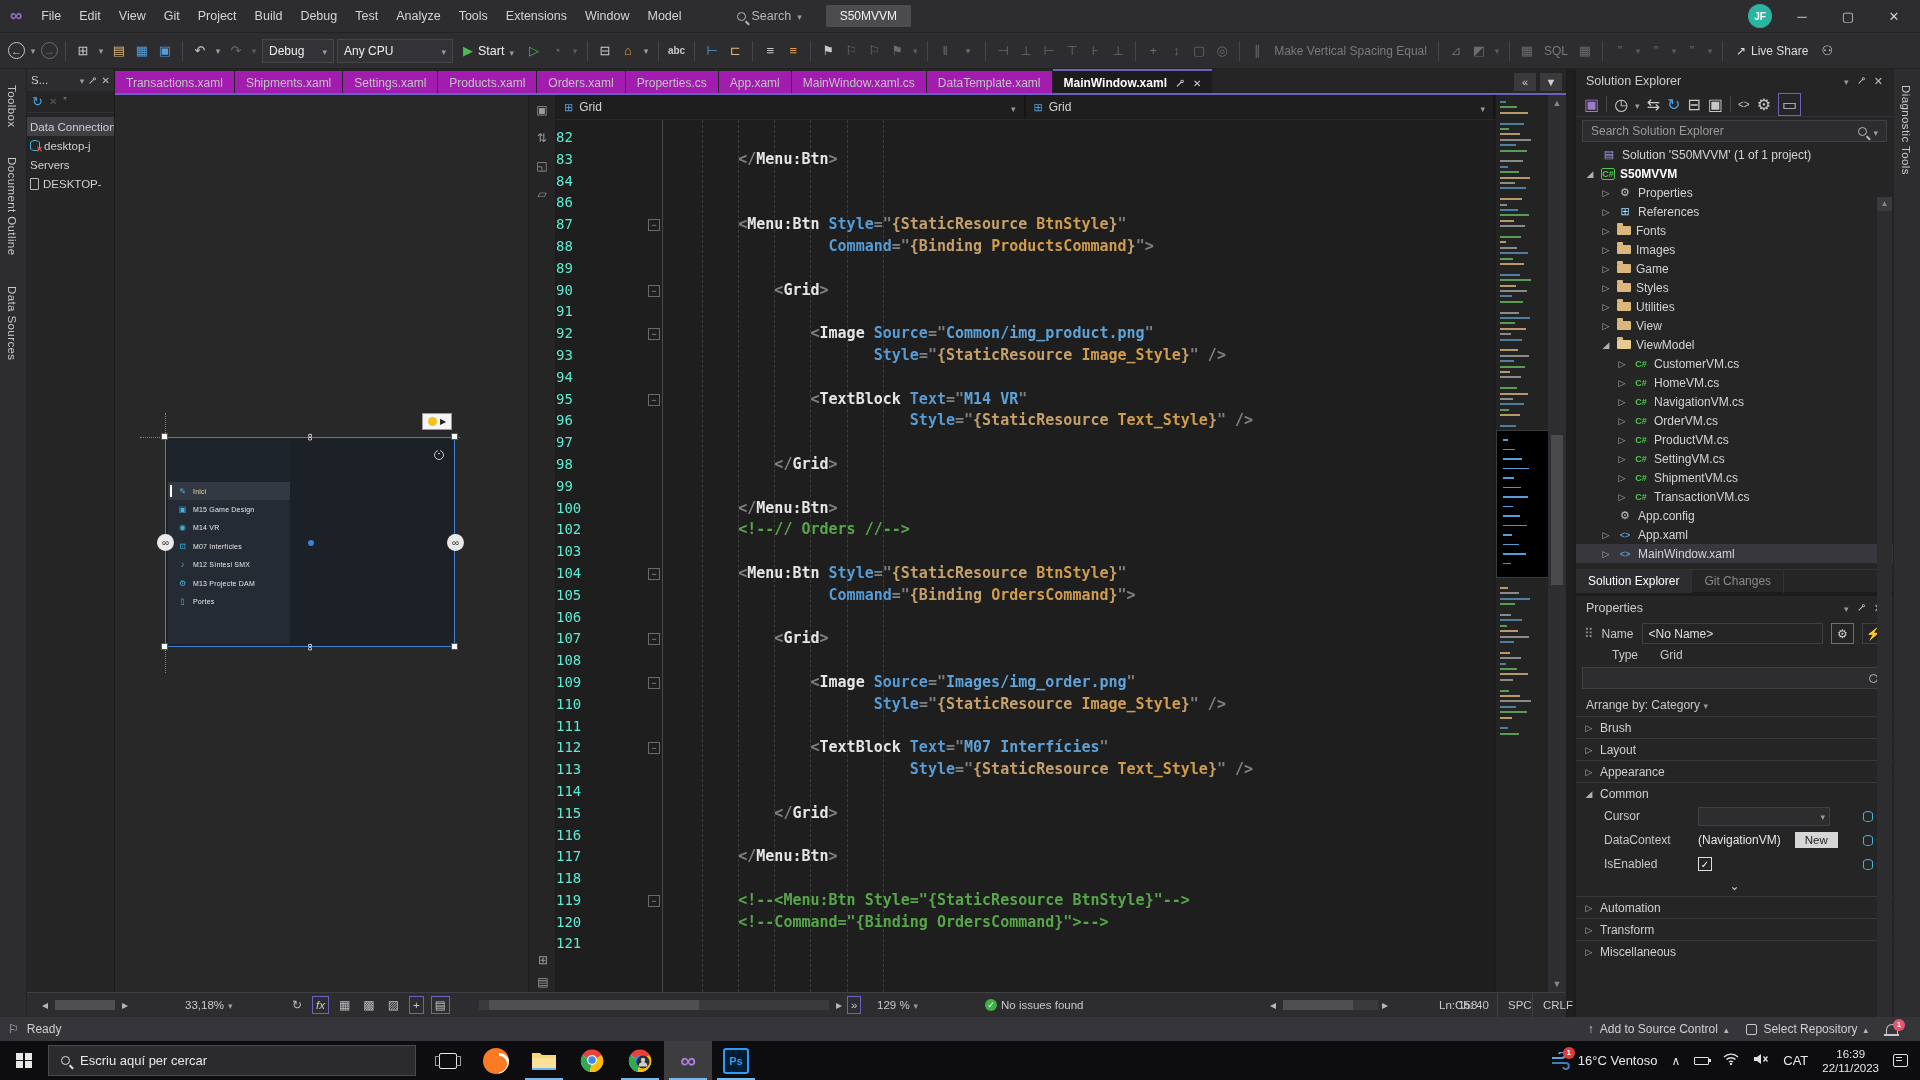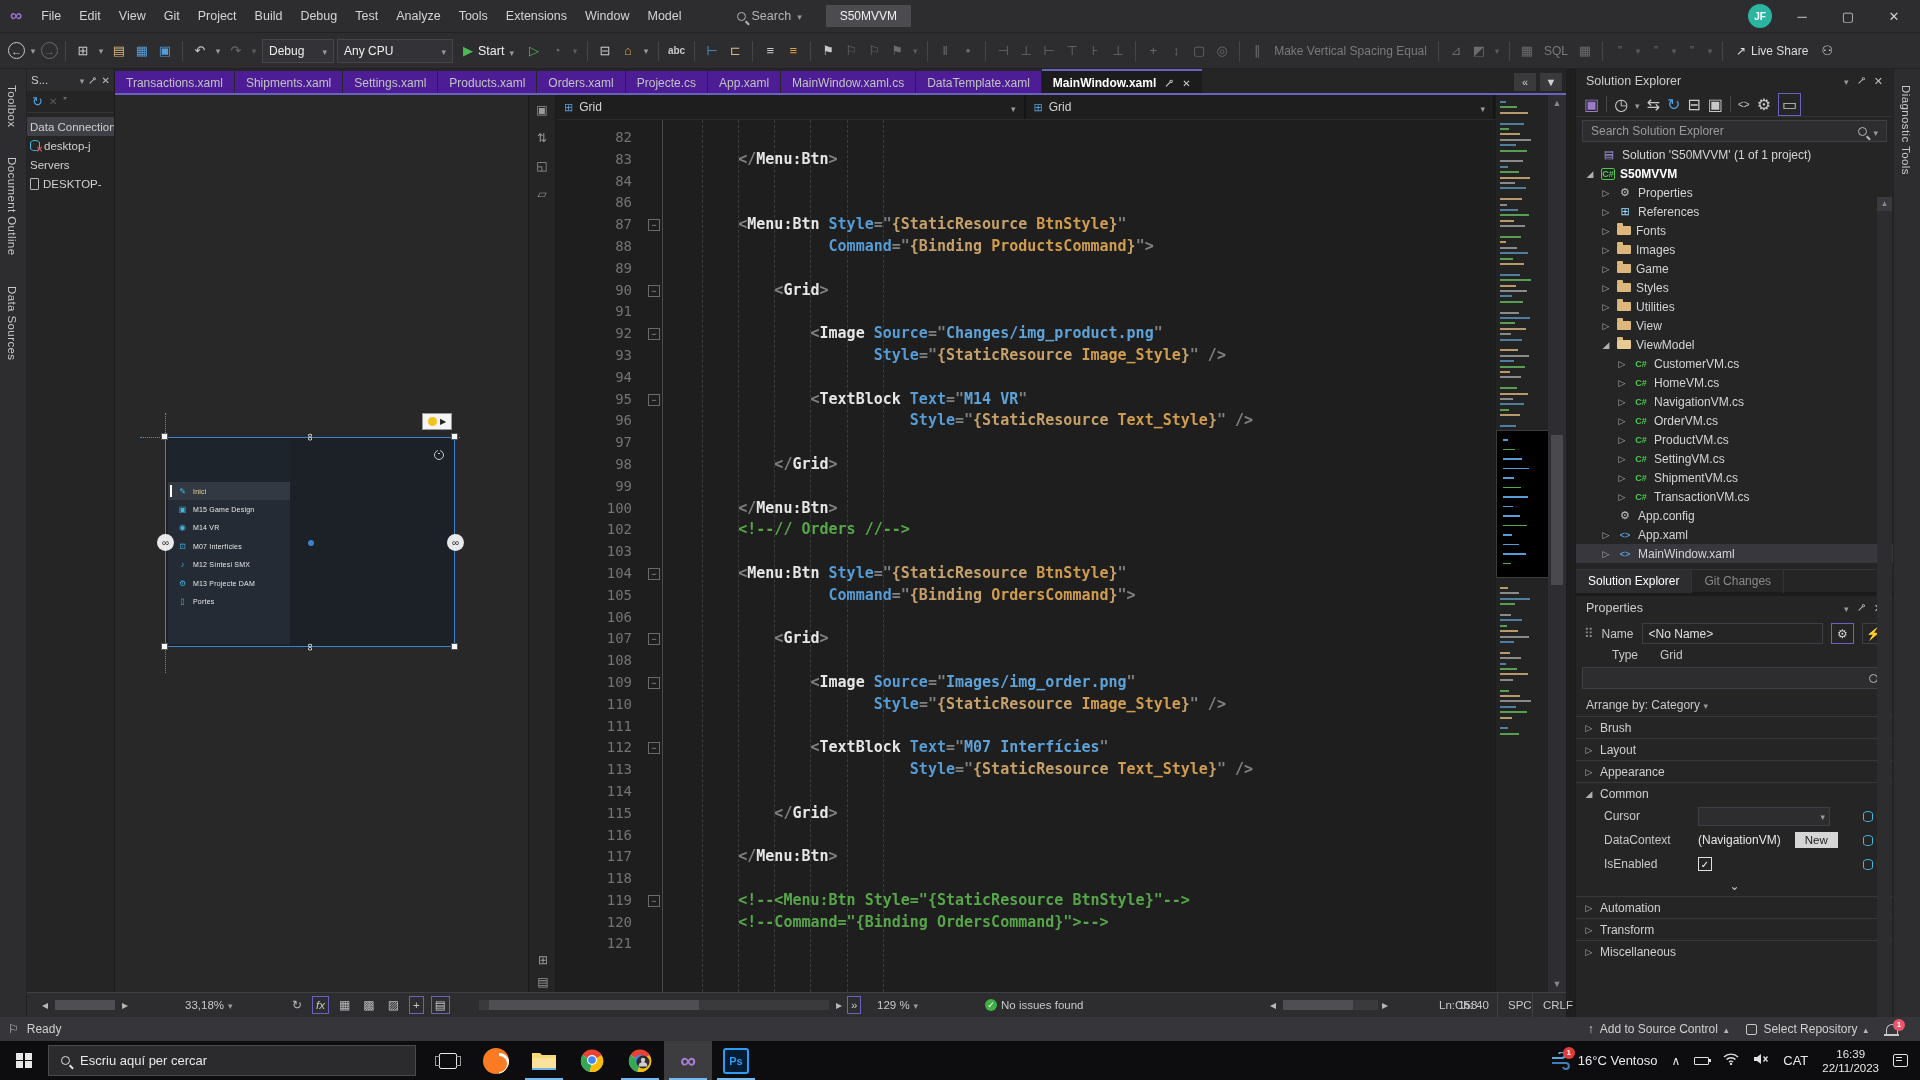--- a/index.html
+++ b/index.html
@@ -58,21 +58,21 @@
   .sep-tools .more{color:#9a9a9a;font-size:10px;}
   .serow{display:flex;align-items:center;height:19px;font-size:11.5px;color:#d0d0d0;padding:0 3px;gap:4px;white-space:nowrap;overflow:hidden;}
   .serow.sel{background:#3f3f46;}
   .dbic{position:relative;display:inline-block;width:10px;height:11px;border:1.5px solid #45b8dc;border-radius:5px/3px;flex:none;}
   .dberr::after{content:"✕";position:absolute;right:-4px;bottom:-4px;color:#e05353;font-size:8px;font-weight:bold;}
   .srvic{display:inline-block;width:9px;height:12px;border:1.3px solid #b8b8b8;border-radius:1px;flex:none;}
 
   
   #tabrow{left:115px;top:69px;width:1451px;height:26px;background:#252526;display:flex;align-items:flex-end;}
   #tabrow .purple-underline{position:absolute;left:0;bottom:0;width:100%;height:2px;background:#6962be;}
-  .tab{height:24px;background:#4c1d95;color:#c2c2c2;font-size:12px;display:flex;align-items:center;padding:0 11px;margin-right:1px;white-space:nowrap;}
+  .tab{height:24px;background:#a21caf;color:#c2c2c2;font-size:12px;display:flex;align-items:center;padding:0 11px;margin-right:1px;white-space:nowrap;}
   .tab.active{background:#1c1c1d;color:#ffffff;font-weight:bold;border-top:2px solid #6962be;height:26px;gap:8px;}
   .tab .pin{transform:rotate(-45deg);font-size:12px;color:#d0d0d0;font-weight:normal;}
   .tab .cls::after{content:"✕";font-size:10px;color:#d0d0d0;font-weight:normal;}
   .tab-ovf{position:absolute;right:4px;top:4px;display:flex;gap:4px;}
   .ovfbtn{width:22px;height:18px;background:#3a3a3d;color:#d0d0d0;font-size:11px;display:flex;align-items:center;justify-content:center;}
 
   
   #designer{left:115px;top:95px;width:413px;height:897px;background:#282828;overflow:hidden;}
   .sel-dot-h{position:absolute;border-top:1.5px dotted #4a90d9;}
   .sel-dot-v{position:absolute;border-left:1.5px dotted #4a90d9;}
@@ -105,21 +105,21 @@
   #codepane{left:556px;top:95px;width:939px;height:897px;background:#1e1e1e;overflow:hidden;}
   #breadcrumb{position:absolute;left:0;top:0;width:939px;height:25px;display:flex;border-bottom:1px solid #2a2a2b;background:#1e1e1e;}
   .bc-half{flex:1;display:flex;align-items:center;gap:6px;padding:0 8px;border-right:2px solid #151515;}
   .bc-ic{color:#569cd6;font-size:11px;}
   .bc-lbl{color:#d4d4d4;font-size:12px;flex:1;}
   #codescroll{position:absolute;left:0;top:25px;width:939px;height:872px;overflow:hidden;}
   .guide{position:absolute;top:0;bottom:0;border-left:1px dashed #3d3d3d;}
   .guide.solid{border-left:1px solid #4a4a4a;}
   #codelines{position:relative;padding-top:7px;}
   .cl{display:flex;height:21.8px;}
-  .ln{width:90px;padding-right:14px;text-align:right;color:#737373;font:400 14px/21.8px "DejaVu Sans Mono",monospace;flex:none;}
+  .ln{width:90px;padding-right:14px;text-align:left;color:#5eead4;font:400 14px/21.8px "DejaVu Sans Mono",monospace;flex:none;}
   .fw{width:20px;flex:none;position:relative;}
   .fbox{position:absolute;left:2px;top:5px;width:12px;height:12px;border:1px solid #6a6a6a;color:#9f9f9f;font-size:9px;line-height:10px;text-align:center;background:#1e1e1e;}
   .ct{white-space:pre;font:600 15px/21.8px "DejaVu Sans Mono",monospace;}
   .tk-p{color:#808080;}
   .tk-t{color:#e6e6e6;}
   .tk-a{color:#569cd6;}
   .tk-s{color:#5ea2d8;}
   .tk-m{color:#c5a06a;}
   .tk-n{color:#d09c4e;}
   .tk-c{color:#57a64a;}
@@ -412,21 +412,21 @@
       <div class="tab">
         <span>Settings.xaml</span>
       </div>
       <div class="tab">
         <span>Products.xaml</span>
       </div>
       <div class="tab">
         <span>Orders.xaml</span>
       </div>
       <div class="tab">
-        <span>Projecte.cs</span>
+        <span>Properties.cs</span>
       </div>
       <div class="tab">
         <span>App.xaml</span>
       </div>
       <div class="tab">
         <span>MainWindow.xaml.cs</span>
       </div>
       <div class="tab">
         <span>DataTemplate.xaml</span>
       </div>
@@ -572,21 +572,21 @@
           <div class="cl">
             <span class="ln">91</span>
             <span class="fw"></span>
             <span class="ct"></span>
           </div>
           <div class="cl">
             <span class="ln">92</span>
             <span class="fw">
               <span class="fbox">−</span>
             </span>
-            <span class="ct"><span class="tk-p">                &lt;</span><span class="tk-t">Image</span><span class="tk-p"> </span><span class="tk-a">Source</span><span class="tk-p">="</span><span class="tk-s">Changes/img_product.png</span><span class="tk-p">"</span></span>
+            <span class="ct"><span class="tk-p">                &lt;</span><span class="tk-t">Image</span><span class="tk-p"> </span><span class="tk-a">Source</span><span class="tk-p">="</span><span class="tk-s">Common/img_product.png</span><span class="tk-p">"</span></span>
           </div>
           <div class="cl">
             <span class="ln">93</span>
             <span class="fw"></span>
             <span class="ct"><span class="tk-p">                       </span><span class="tk-a">Style</span><span class="tk-p">="</span><span class="tk-m">{StaticResource </span><span class="tk-n">Image_Style</span><span class="tk-m">}</span><span class="tk-p">" /&gt;</span></span>
           </div>
           <div class="cl">
             <span class="ln">94</span>
             <span class="fw"></span>
             <span class="ct"></span>

